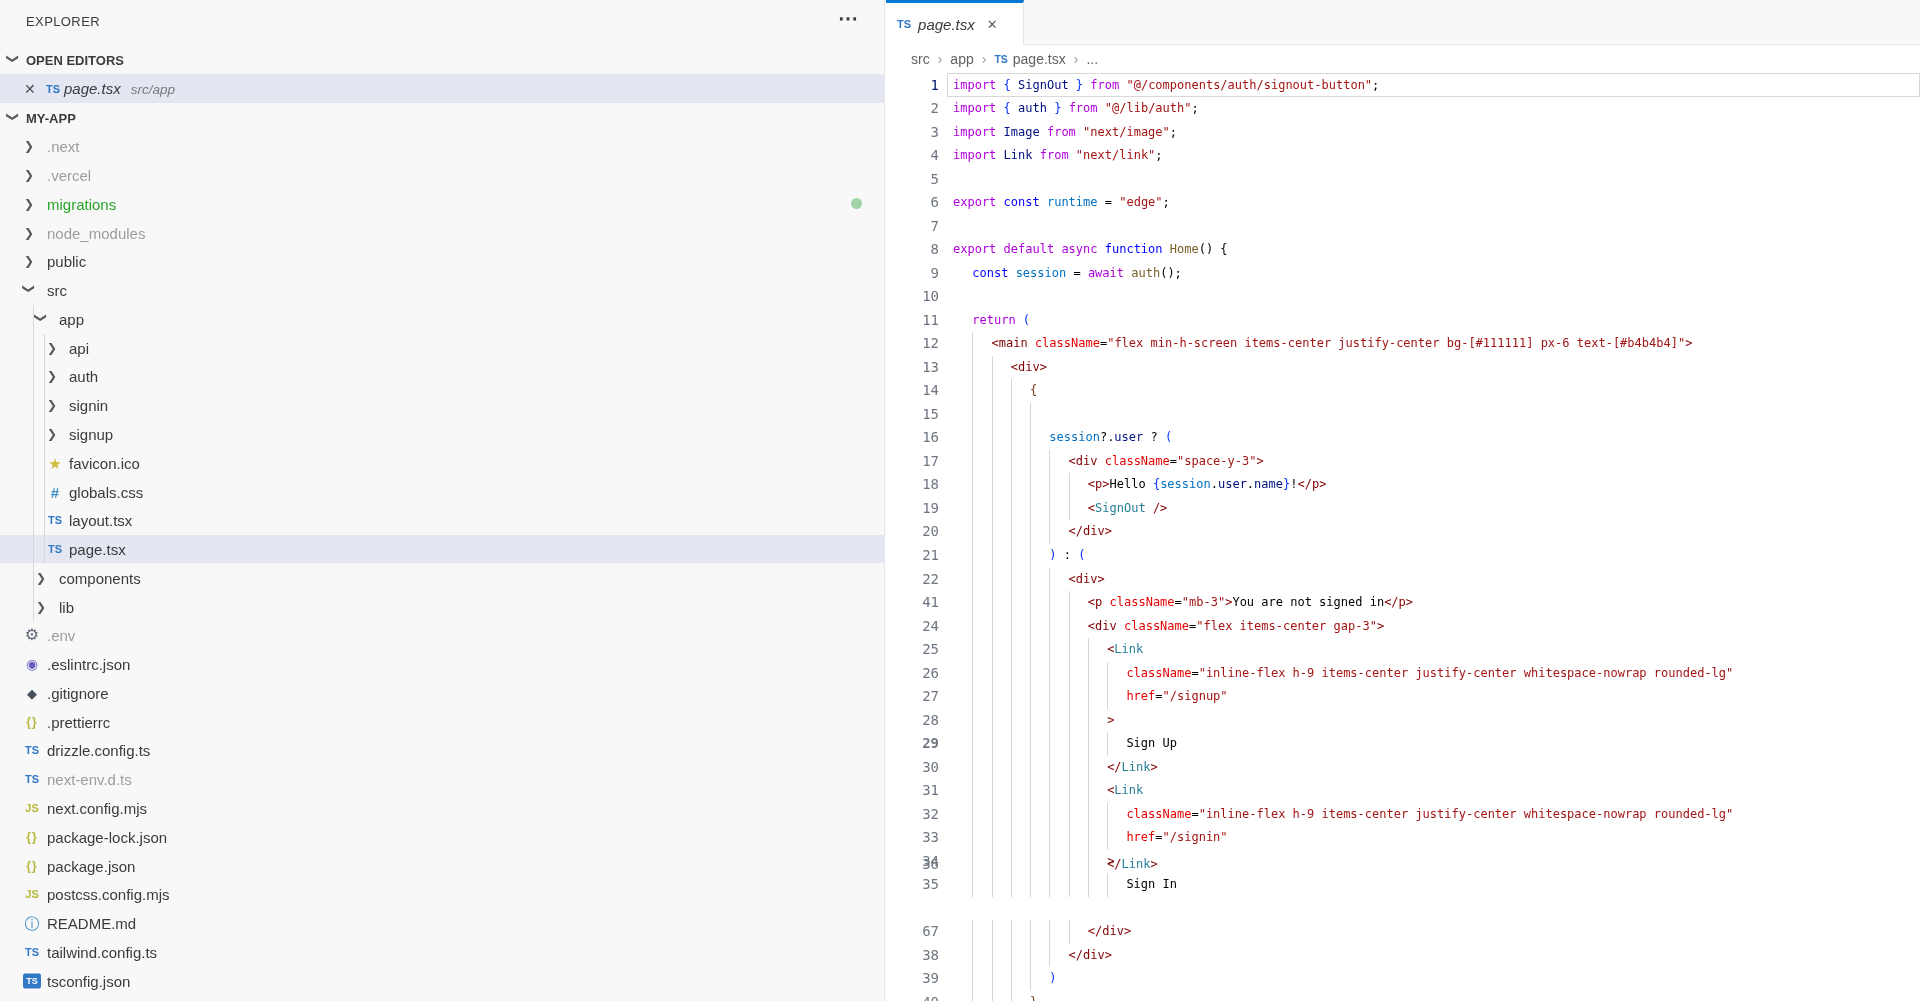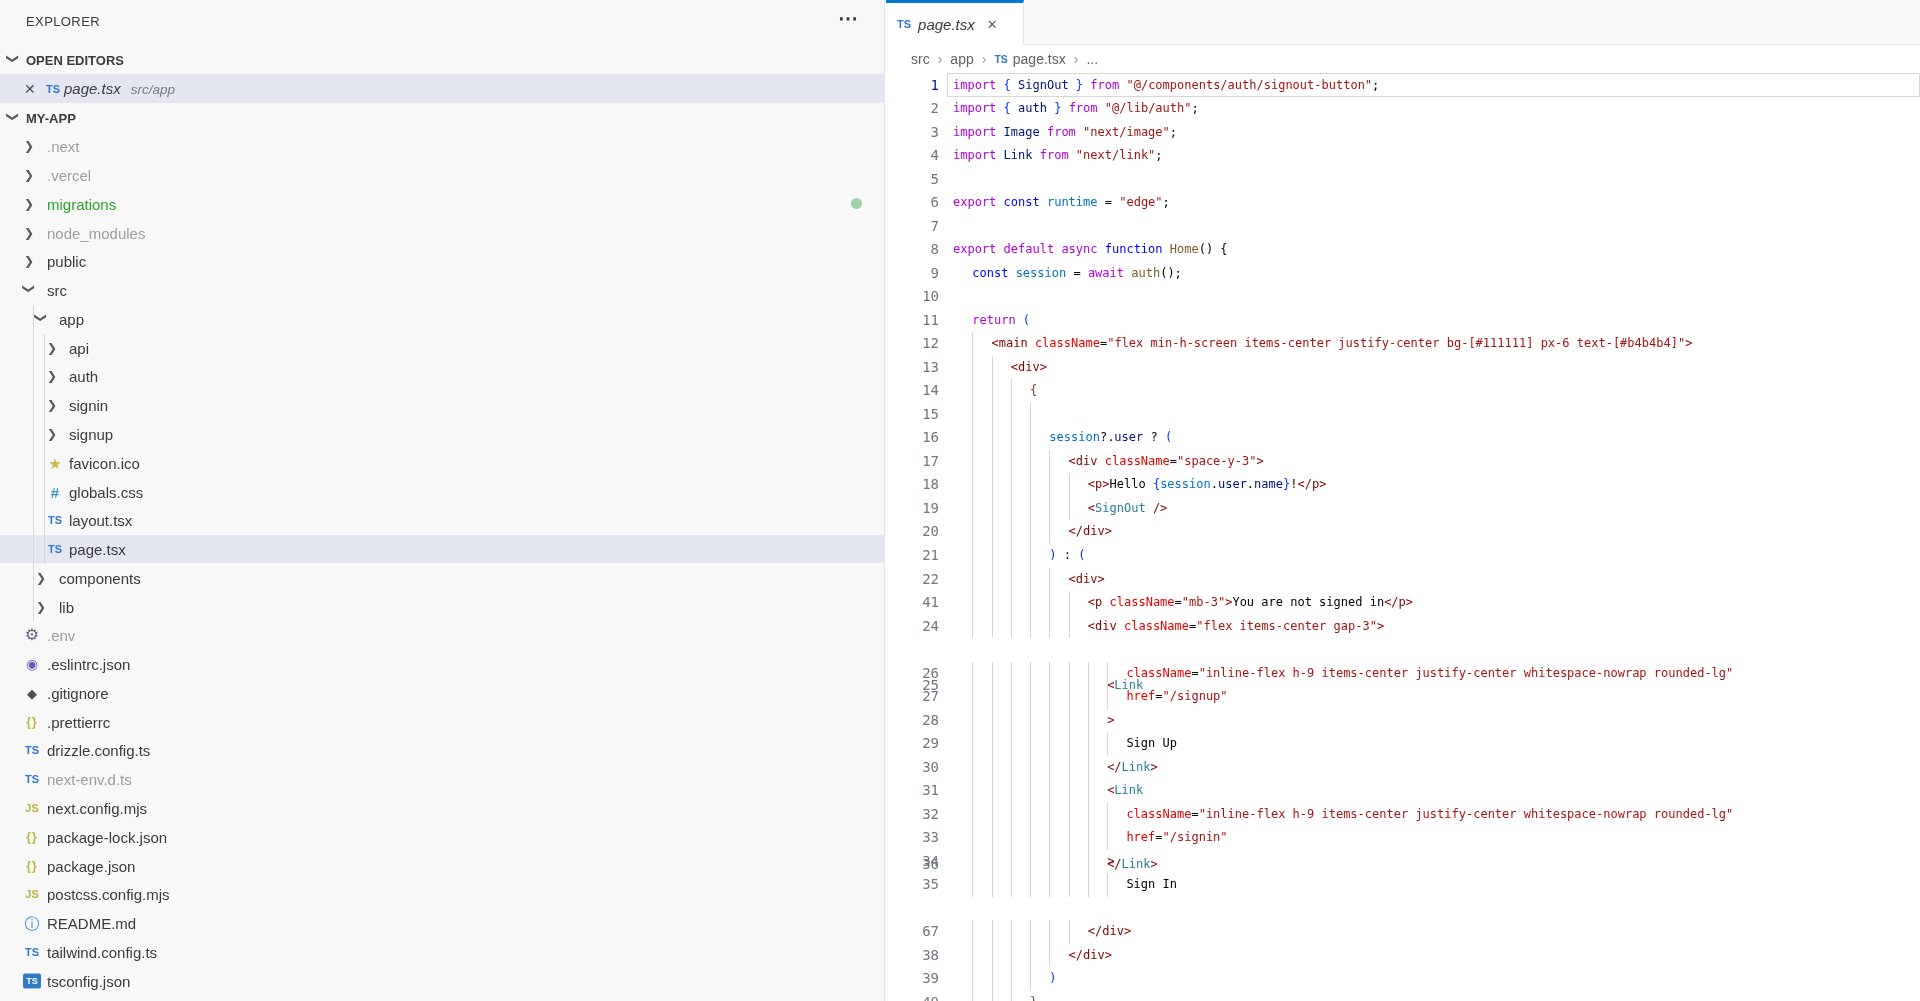--- a/index.html
+++ b/index.html
@@ -387,21 +387,21 @@
         <div class="cl" style="top: 541.56px;">
           <span class="ln" style="width: 53px;">24</span>
           <span class="ig" style="left: 86.266px;"></span>
           <span class="ig" style="left: 105.532px;"></span>
           <span class="ig" style="left: 124.798px;"></span>
           <span class="ig" style="left: 144.064px;"></span>
           <span class="ig" style="left: 163.33px;"></span>
           <span class="ig" style="left: 182.596px;"></span>
           <span class="ctext" style="left: 201.862px;"><span class="tk-tag">&lt;div</span><span class="tk-pun"> </span><span class="tk-attr">className</span><span class="tk-pun">=</span><span class="tk-str">"flex items-center gap-3"</span><span class="tk-tag">&gt;</span></span>
         </div>
-        <div class="cl" style="top: 565.08px; margin-top: 36px;">
+        <div class="cl" style="top: 565.08px;">
           <span class="ln" style="width: 53px;">25</span>
           <span class="ig" style="left: 86.266px;"></span>
           <span class="ig" style="left: 105.532px;"></span>
           <span class="ig" style="left: 124.798px;"></span>
           <span class="ig" style="left: 144.064px;"></span>
           <span class="ig" style="left: 163.33px;"></span>
           <span class="ig" style="left: 182.596px;"></span>
           <span class="ig" style="left: 201.862px;"></span>
           <span class="ctext" style="left: 221.128px;"><span class="tk-tag">&lt;</span><span class="tk-comp">Link</span></span>
         </div>
@@ -434,21 +434,21 @@
           <span class="ig" style="left: 86.266px;"></span>
           <span class="ig" style="left: 105.532px;"></span>
           <span class="ig" style="left: 124.798px;"></span>
           <span class="ig" style="left: 144.064px;"></span>
           <span class="ig" style="left: 163.33px;"></span>
           <span class="ig" style="left: 182.596px;"></span>
           <span class="ig" style="left: 201.862px;"></span>
           <span class="ctext" style="left: 221.128px;"><span class="tk-tag">&gt;</span></span>
         </div>
         <div class="cl" style="top: 659.16px;">
-          <span class="ln" style="width: 53px;">29</span>
+          <span class="ln" style="width: 53px; font-weight: bold;">29</span>
           <span class="ig" style="left: 86.266px;"></span>
           <span class="ig" style="left: 105.532px;"></span>
           <span class="ig" style="left: 124.798px;"></span>
           <span class="ig" style="left: 144.064px;"></span>
           <span class="ig" style="left: 163.33px;"></span>
           <span class="ig" style="left: 182.596px;"></span>
           <span class="ig" style="left: 201.862px;"></span>
           <span class="ig" style="left: 221.128px;"></span>
           <span class="ctext" style="left: 240.394px;"><span class="tk-txt">Sign Up</span></span>
         </div>

